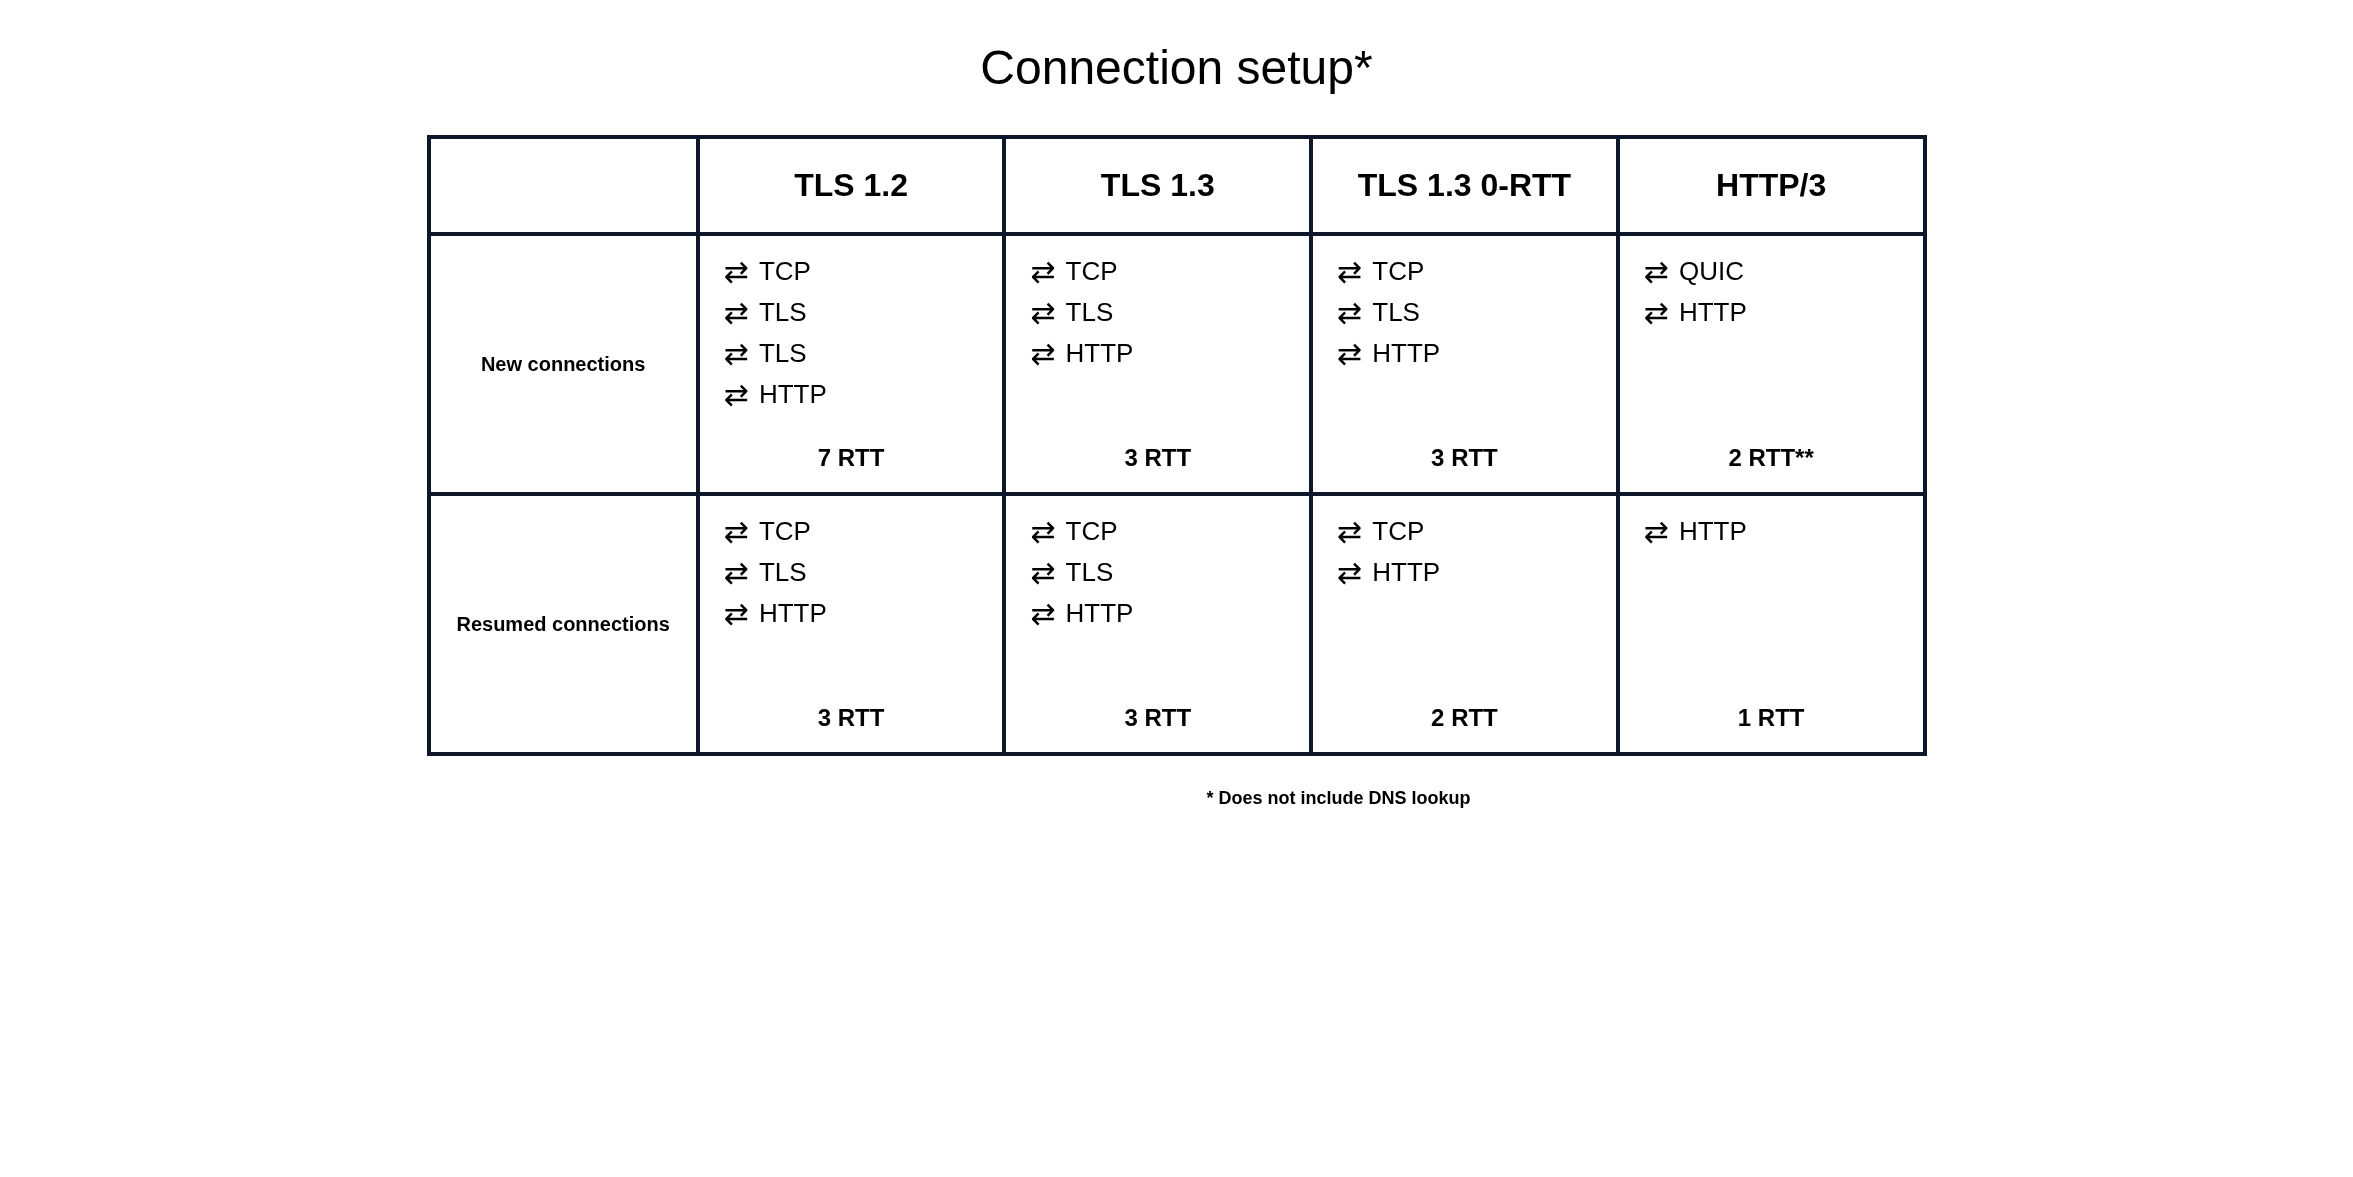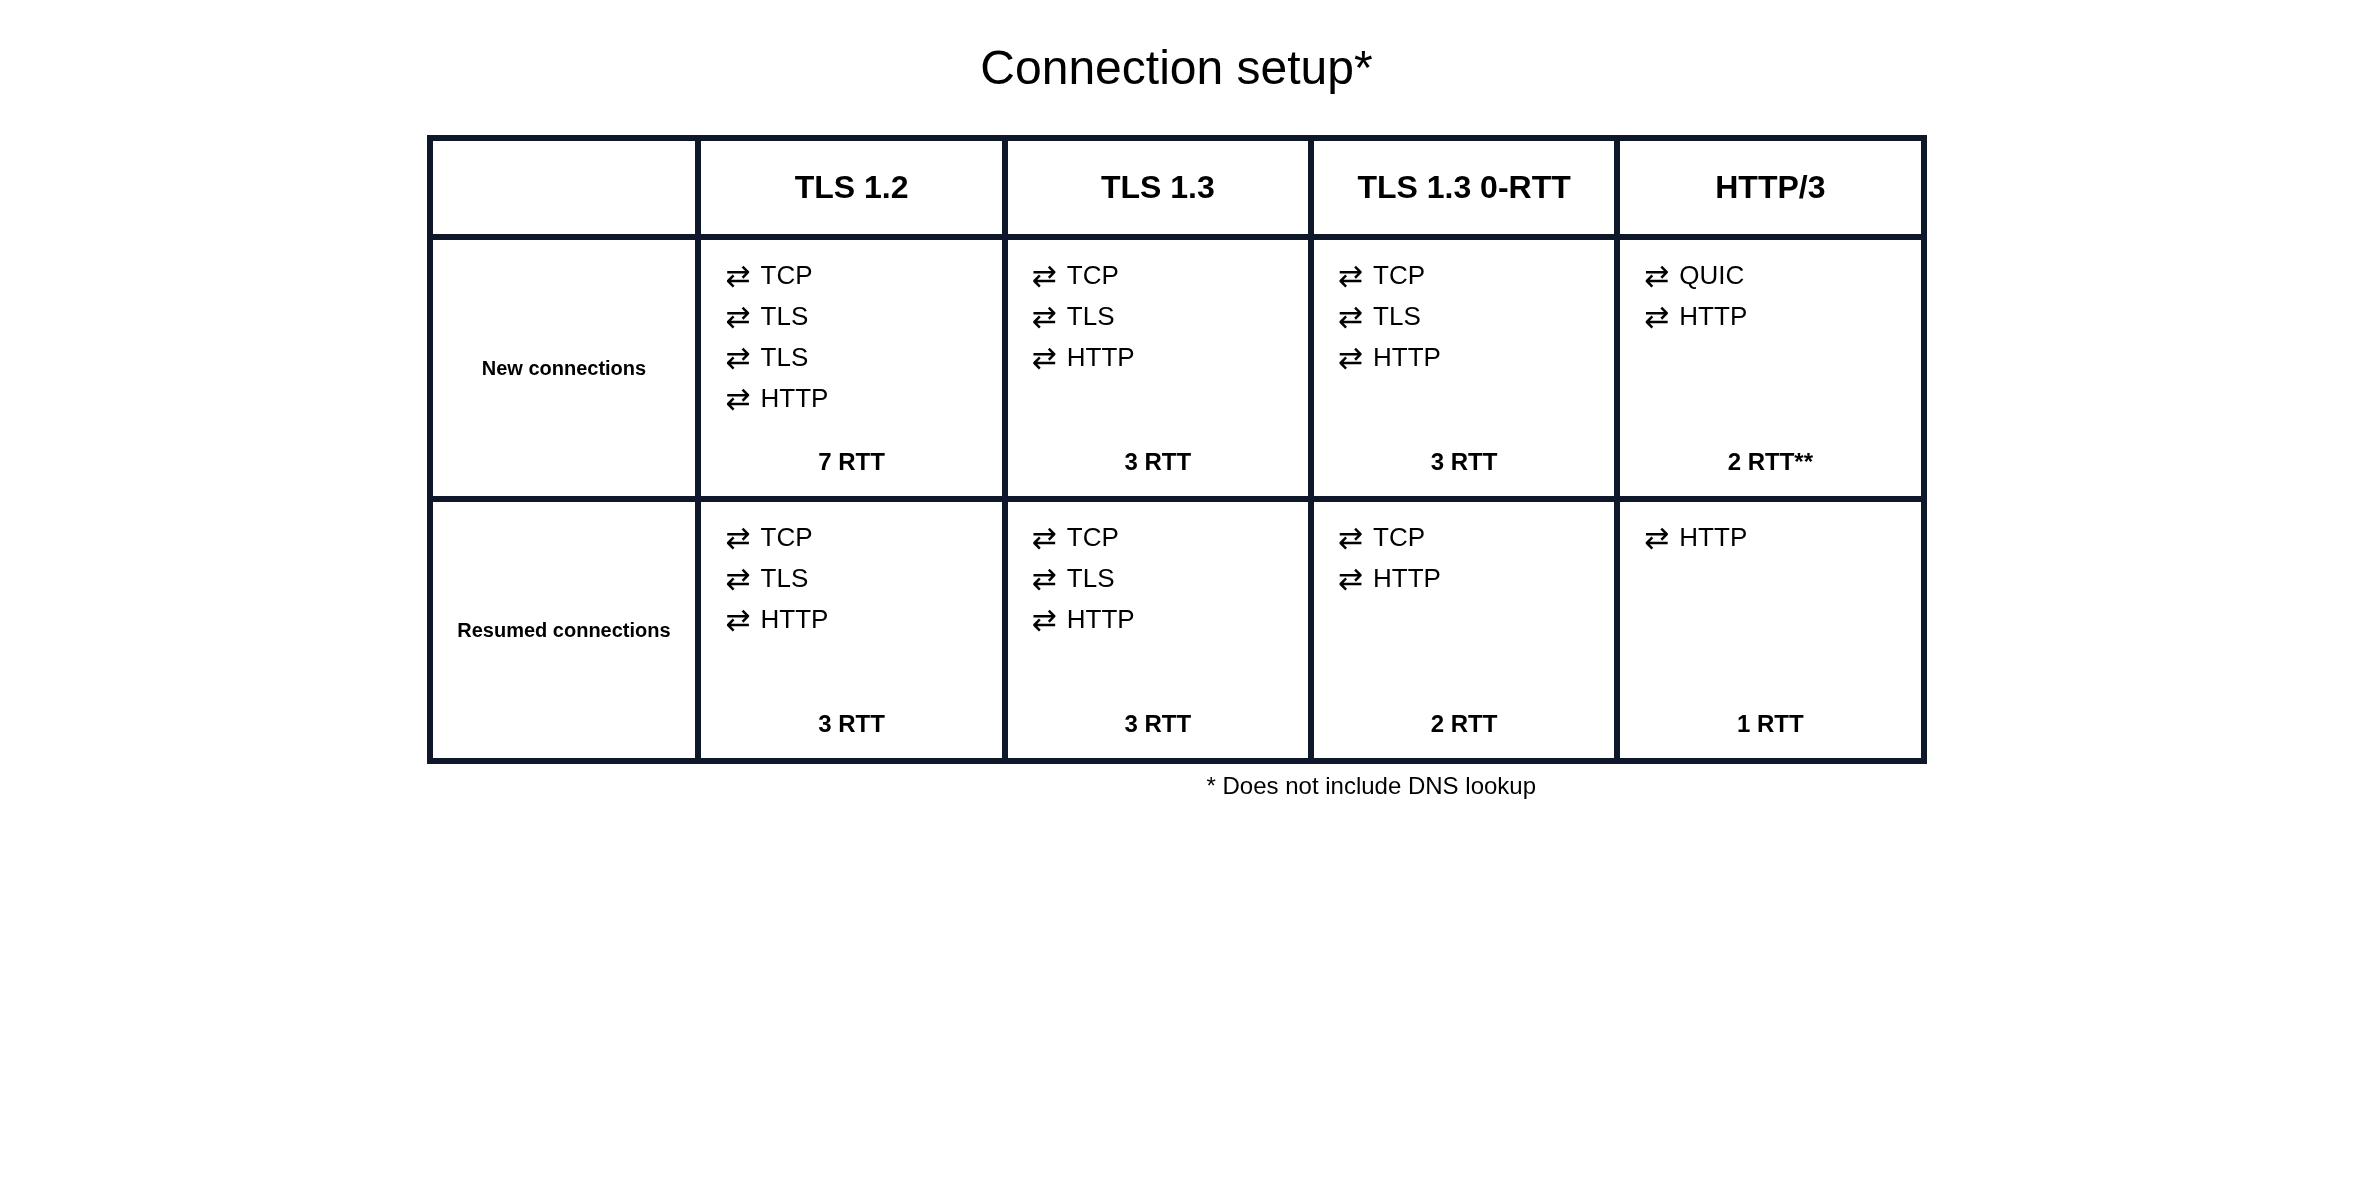--- a/index.html
+++ b/index.html
@@ -20,21 +20,21 @@
     font-weight: normal;
     margin: 0 0 40px 0;
   }
   table.comparison {
     width: 100%;
     border-collapse: collapse;
     table-layout: fixed;
   }
   table.comparison th,
   table.comparison td {
-    border: 6px solid #0f172a;
+    border: 4px solid #0f172a;
     padding: 20px 24px;
     vertical-align: top;
   }
   table.comparison th {
     font-size: 32px;
     font-weight: bold;
     text-align: center;
     padding-top: 28px;
     padding-bottom: 28px;
   }
@@ -66,24 +66,25 @@
   }
   .step .proto {
     font-size: 26px;
   }
   .rtt {
     font-weight: bold;
     font-size: 24px;
     text-align: center;
   }
   .footnotes {
-    margin-top: 4px;
-    font-size: 24px;
+    margin-top: 29px;
+    font-size: 18px;
     line-height: 1.5;
     padding-left: 52%;
+    font-weight: bold;
   }
   .footnotes p { margin: 2px 0; }
 </style>
 </head>
 <body>
 
 <div class="container">
 
   <h1 class="title">Connection setup*</h1>
 

